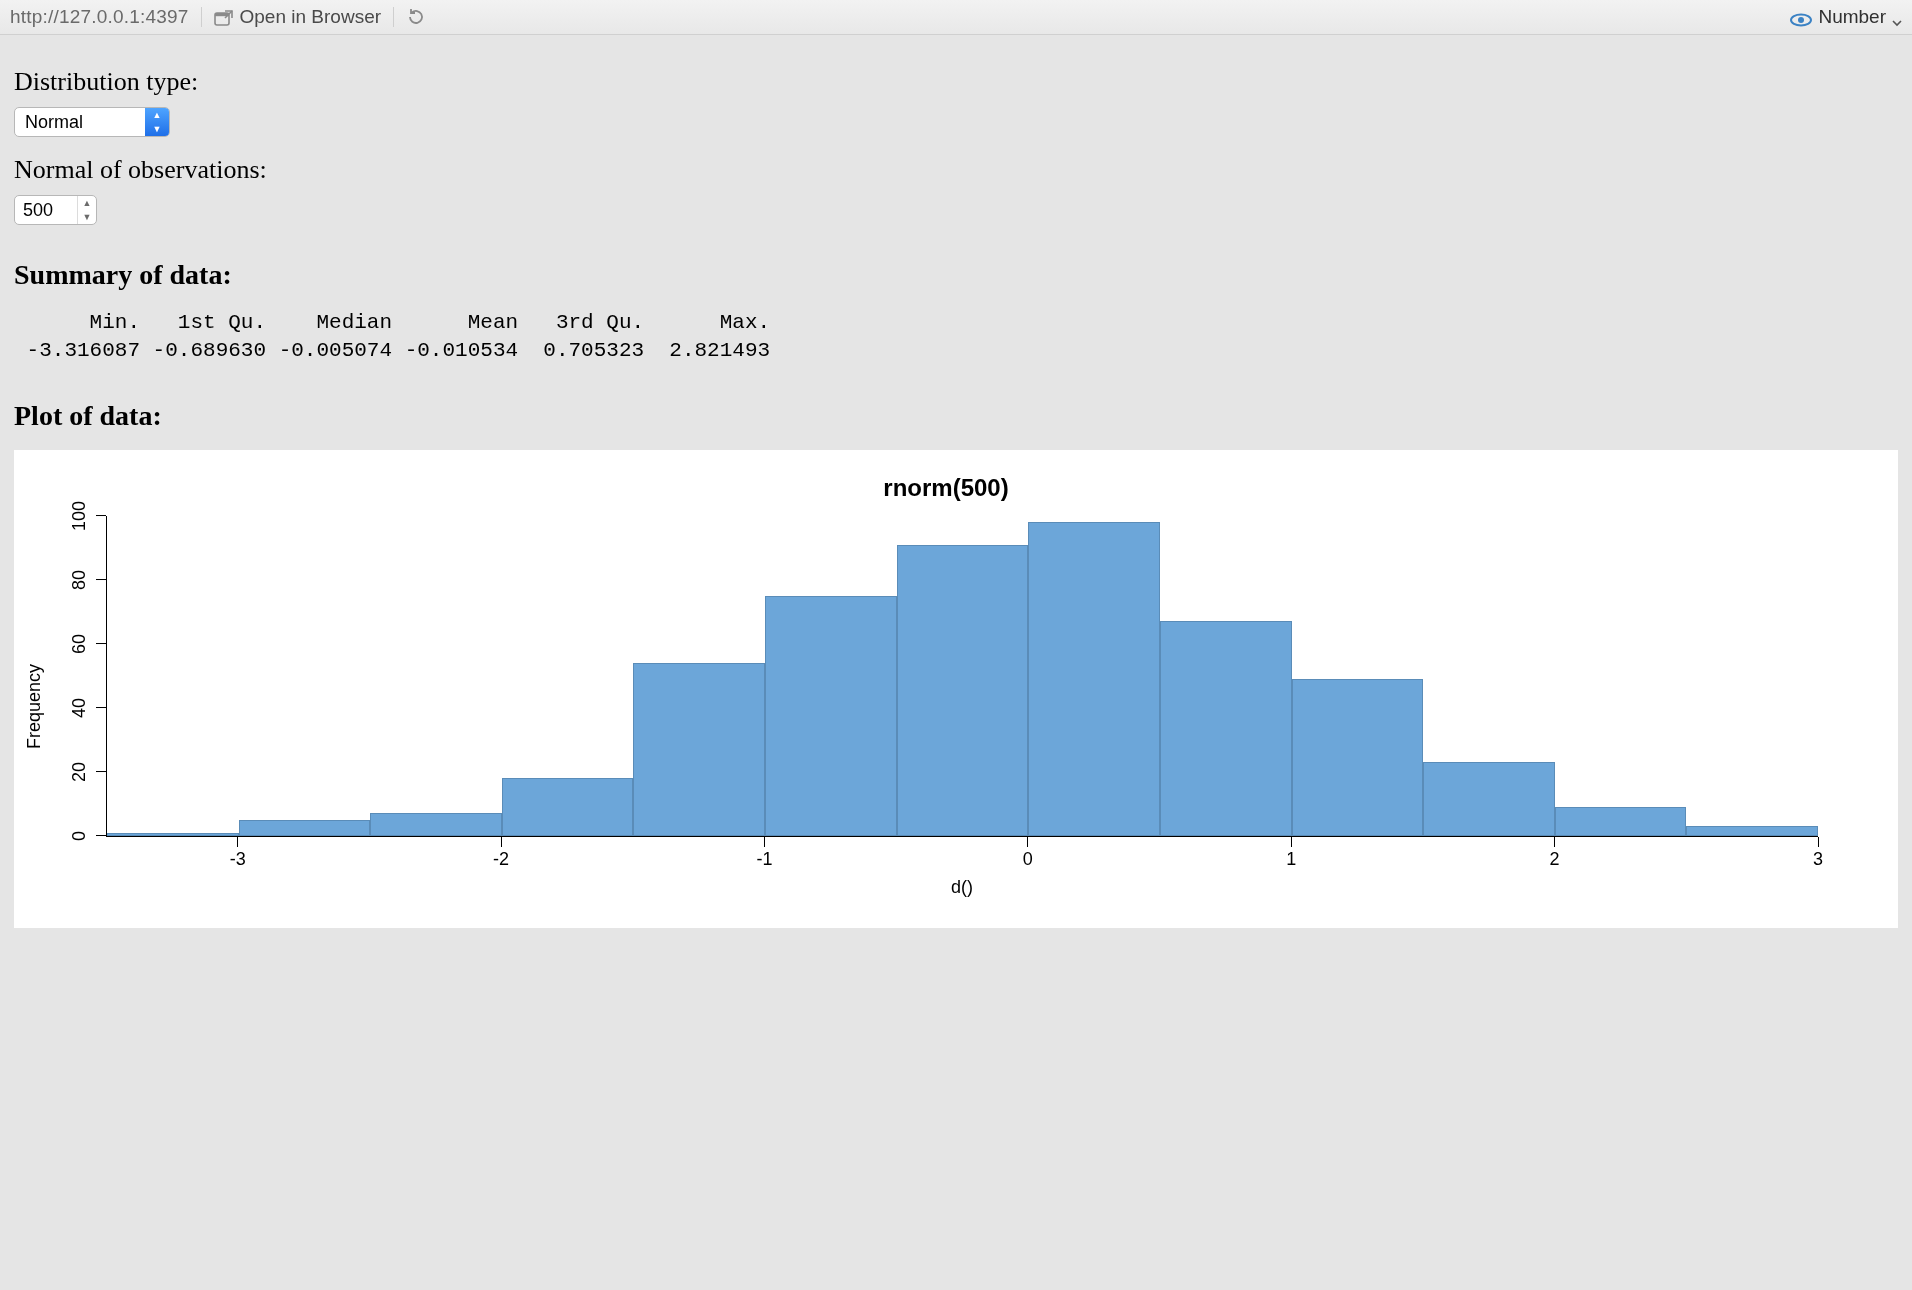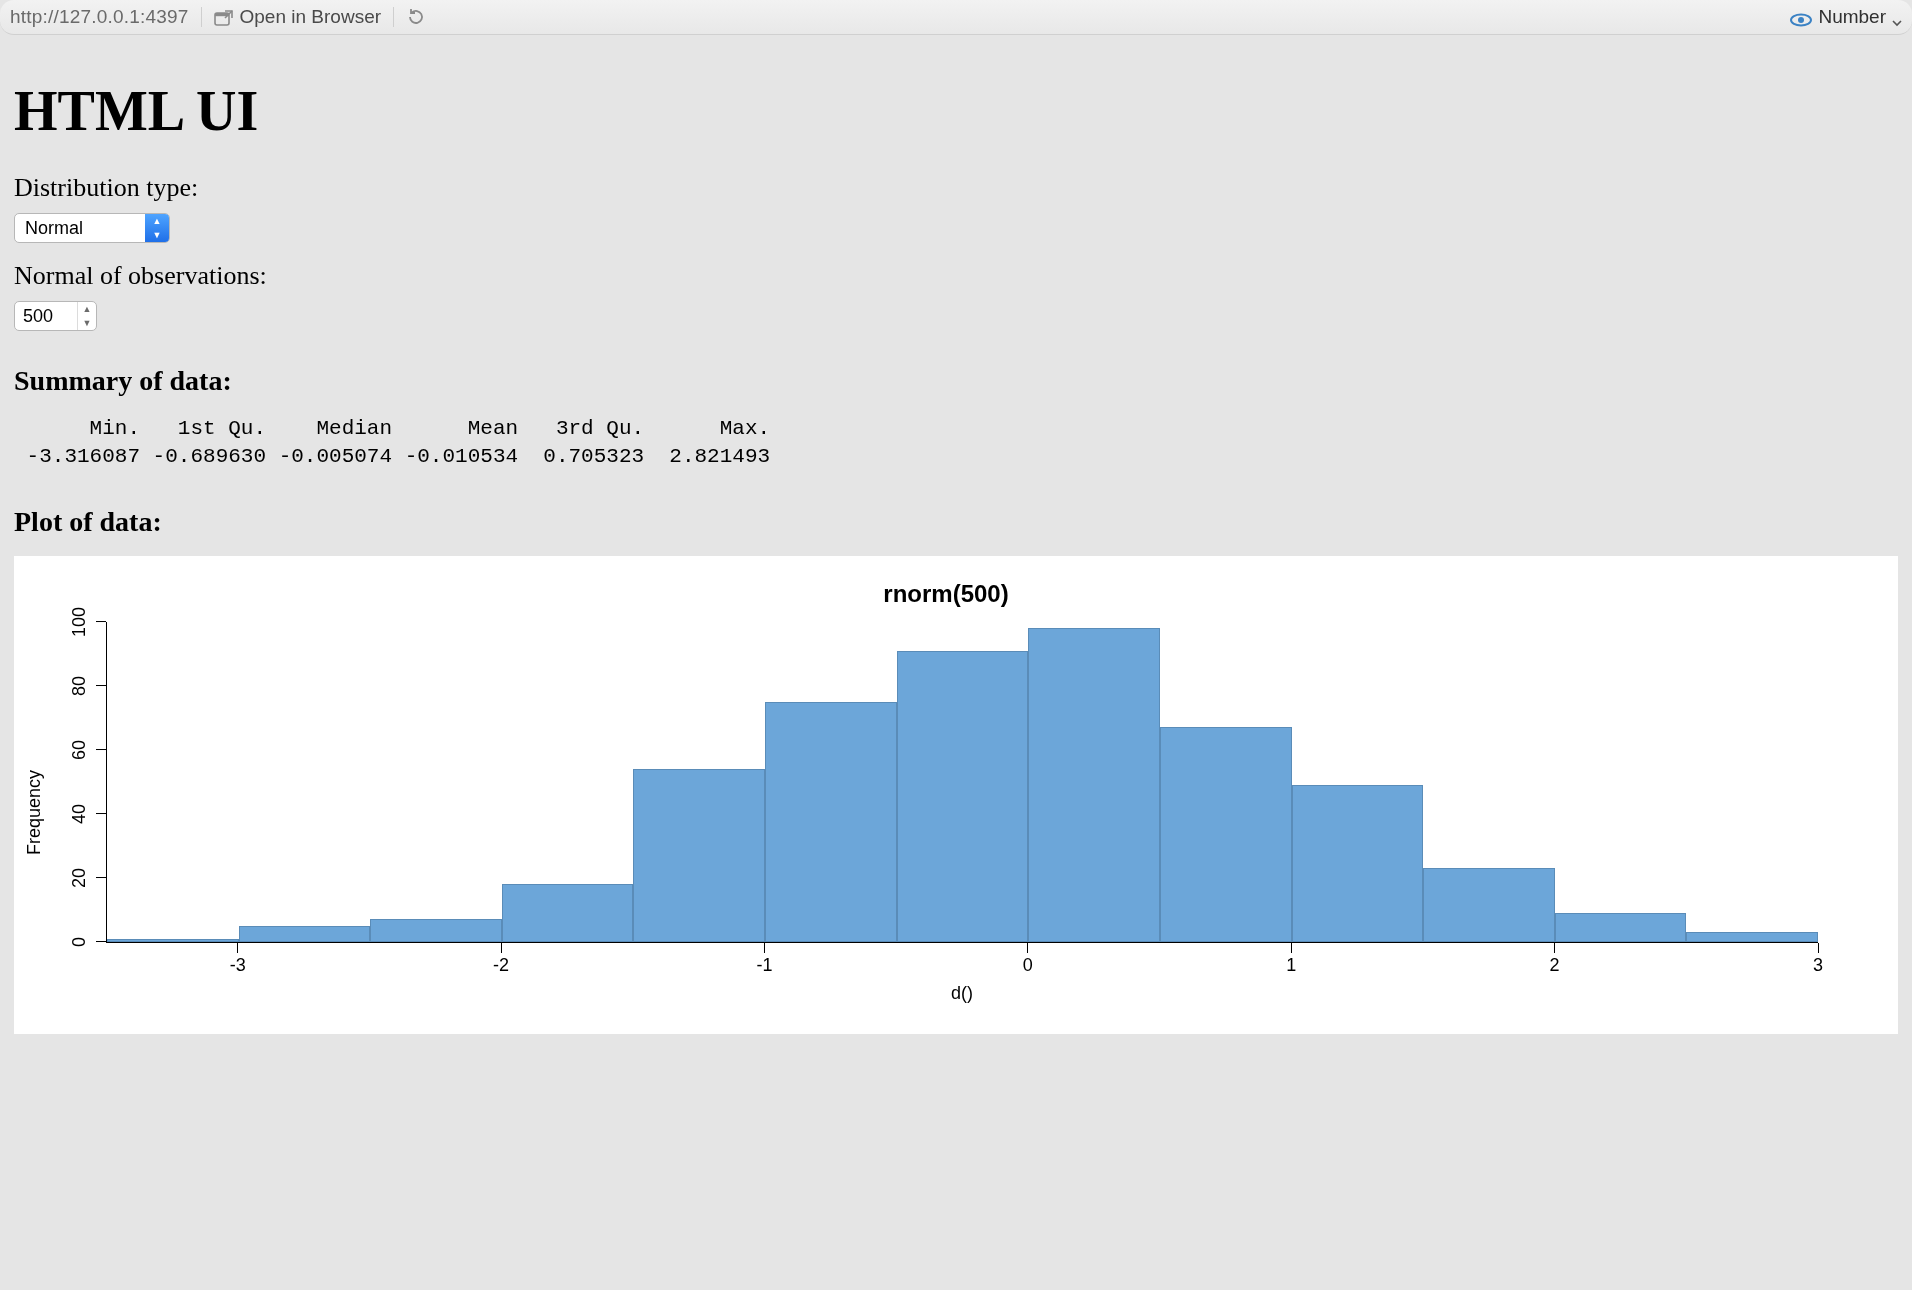--- a/index.html
+++ b/index.html
@@ -16,21 +16,20 @@
     display: flex;
     align-items: center;
     gap: 12px;
     height: 34px;
     padding: 0 10px;
     background: linear-gradient(#f2f2f2, #e8e8e8);
     border-bottom: 1px solid #d0d0d0;
     font-size: 19px;
     color: #6a6a6a;
     user-select: none;
-    border-radius: 14px;
   }
   .toolbar .url { font-family: "Lucida Grande", sans-serif; letter-spacing: .2px; }
   .toolbar .sep { width: 0; height: 20px; border-left: 1px solid #cfcfcf; }
   .toolbar .btn {
     display: flex; align-items: flex-end; gap: 6px;
     color: #4a4a4a; cursor: default;
   }
   .toolbar .btn svg { display: block; }
   .toolbar .spacer { flex: 1; }
   .toolbar .publish { color: #303030; }
@@ -245,21 +244,20 @@
     </svg>
     <span>Number</span>
     <svg width="10" height="10" viewBox="0 0 10 10">
       <path d="M1 3 L5 7 L9 3" fill="none" stroke="#555" stroke-width="1.6"></path>
     </svg>
   </span>
 </div>
 
 <div class="page">
 
-  <h1 class="page-title">HTML UI</h1>
 
   <div class="field-label">Distribution type:</div>
   <div class="mac-select">
     <span class="value">Normal</span>
     <span class="stepper">
       <span>▲</span>
         <span>▼</span>
     </span>
   </div>
 

